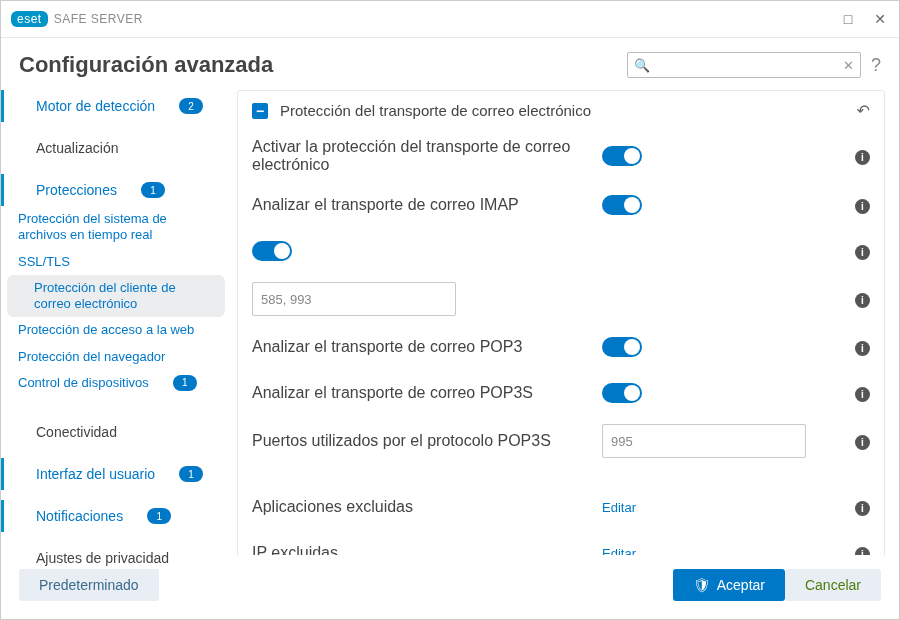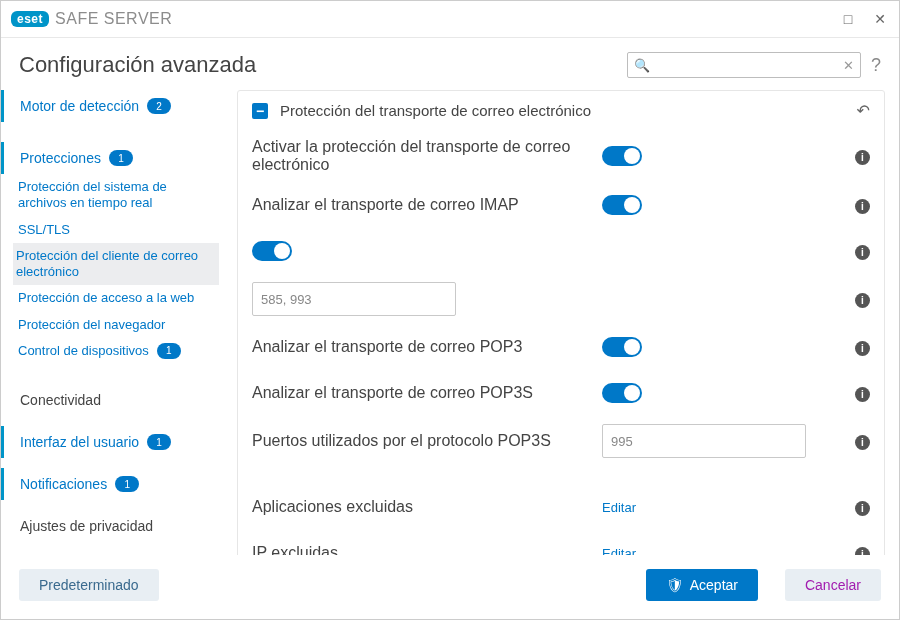--- a/index.html
+++ b/index.html
@@ -1,56 +1,56 @@
 <!DOCTYPE html>
 <html><head>
 <meta charset="utf-8">
 <style>
 html,body{margin:0;padding:0;font-family:"Segoe UI",Arial,sans-serif;font-size:13px;color:#444;background:#fff}
 .window{width:900px;height:620px;border:1px solid #ccc;display:flex;flex-direction:column;box-sizing:border-box}
 .titlebar{height:36px;display:flex;align-items:center;padding:0 10px;border-bottom:1px solid #e8e8e8}
 .logo{display:flex;align-items:center;gap:6px}
-.logo-badge{background:#0094c8;color:#fff;border-radius:6px;padding:1px 6px;font-weight:700;font-size:12px;letter-spacing:.5px}
-.logo-text{color:#8c8c8c;font-size:16px;letter-spacing:.5px}
+.logo-badge{background:#0094c8;color:#fff;border-radius:6px;padding:1px 6px;font-weight:400;font-size:12px;letter-spacing:.5px}
+.logo-text{color:#8c8c8c;font-size:12px;letter-spacing:.5px}
 .win-controls{margin-left:auto;display:flex;gap:14px;color:#666;font-size:14px}
 .win-controls span{cursor:pointer;width:18px;text-align:center}
 .heading-row{display:flex;align-items:center;padding:14px 18px 8px 18px}
-.heading{font-size:22px;font-weight:400;color:#444}
+.heading{font-size:22px;font-weight:700;color:#444}
 .search{margin-left:auto;display:flex;align-items:center;border:1px solid #bdbdbd;border-radius:2px;width:220px;height:24px;padding:0 6px;color:#888}
 .search input{flex:1;border:none;outline:none;font-size:13px}
 .help-q{margin-left:10px;color:#888;font-size:18px;cursor:pointer}
 .body{flex:1;display:flex;min-height:0}
 .sidebar{width:230px;padding:4px 0 0 0;box-sizing:border-box}
-.nav-item,.nav-sub{display:flex;gap:8px;padding:8px 14px;font-size:14px;color:#444;cursor:pointer}
+.nav-item,.nav-sub{display:flex;gap:24px;padding:8px 14px;font-size:14px;color:#444;cursor:pointer}
 .nav-item.accent,.nav-sub{color:#0078c8}
 .nav-item.accent .bar,.nav-item .bar{width:3px;align-self:stretch;margin:-8px 8px -8px -14px}
 .nav-item .bar{background:#0094c8}
 .nav-plain .bar{background:transparent}
 .nav-sub{padding:5px 14px 5px 17px;font-size:13px;line-height:1.25}
-.nav-sub.selected{background:#ecedef;border-radius:0;margin:0 12px;padding-left:3px}
+.nav-sub.selected{background:#ecedef;border-radius:7px;margin:0 6px;padding-left:27px}
 .pill{background:#0078c8;color:#fff;border-radius:9px;min-width:16px;height:16px;font-size:10px;display:inline-flex;align-items:center;justify-content:center;padding:0 4px}
 .content{flex:1;padding:0 8px 0 0;overflow:auto}
 .panel{border:1px solid #e6e6e6;border-radius:3px;margin:4px 6px 8px 6px;background:#fff}
 .panel-head{display:flex;align-items:center;padding:10px 14px;font-size:15px;font-weight:400;color:#444}
 .exp-icon{width:16px;height:16px;background:#0078c8;color:#fff;border-radius:2px;display:inline-flex;align-items:center;justify-content:center;font-weight:700;margin-right:12px;font-size:14px;line-height:1}
 .undo{margin-left:auto;color:#666;font-size:16px;cursor:pointer}
 .panel-body{padding:0 14px 14px 14px}
 .row{display:flex;align-items:center;padding:8px 0;min-height:30px}
 .row .label{flex:0 0 350px;color:#444;font-size:16px}
 .row .control{flex:1;display:flex;align-items:center}
 .row .info{color:#444;font-size:14px;margin-left:auto;padding-left:10px;cursor:pointer}
 .toggle{width:40px;height:20px;background:#0078c8;border-radius:12px;position:relative;cursor:pointer}
 .toggle::after{content:"";position:absolute;right:2px;top:2px;width:16px;height:16px;background:#fff;border-radius:50%}
 .txt-input{width:204px;height:24px;border:1px solid #c9c9c9;border-radius:2px;padding:16px 8px;color:#888;font-size:13px;box-sizing:border-box}
 .link{color:#0078c8;cursor:pointer}
 .footer{display:flex;align-items:center;padding:14px 18px 18px 18px}
 .btn{height:32px;padding:0 20px;border-radius:3px;border:none;font-size:14px;cursor:pointer;display:inline-flex;align-items:center;gap:6px}
 .btn-default{background:#e8eef3;color:#3a6a8e}
 .btn-primary{background:#0078c8;color:#fff}
-.btn-secondary{background:#e8eef3;color:#a21caf;margin-left:27px}
+.btn-secondary{background:#e8eef3;color:#4d7c0f;margin-left:0}
 .footer .spacer{flex:1}
 .sep{height:10px}
 .info-ic{display:inline-block;width:15px;height:15px;border-radius:50%;background:#555;color:#fff;font-size:10px;text-align:center;line-height:15px;font-weight:700}
 </style>
 </head>
 <body>
 
 <div class="window">
 
   <div class="titlebar">
@@ -76,20 +76,24 @@
 
   <div class="body">
 
     <div class="sidebar">
       <div class="nav-item accent">
           <span class="bar"></span>
           <span>Motor de detección</span>
           <span class="pill">2</span>
         </div>
       <div class="sep"></div>
+      <div class="nav-item nav-plain">
+          <span class="bar"></span>
+          <span>Actualización</span>
+        </div>
       <div class="sep"></div>
       <div class="nav-item accent">
           <span class="bar"></span>
           <span>Protecciones</span>
           <span class="pill">1</span>
         </div>
       <div class="nav-sub">
           <span>Protección del sistema de archivos en tiempo real</span>
         </div>
       <div class="nav-sub">

